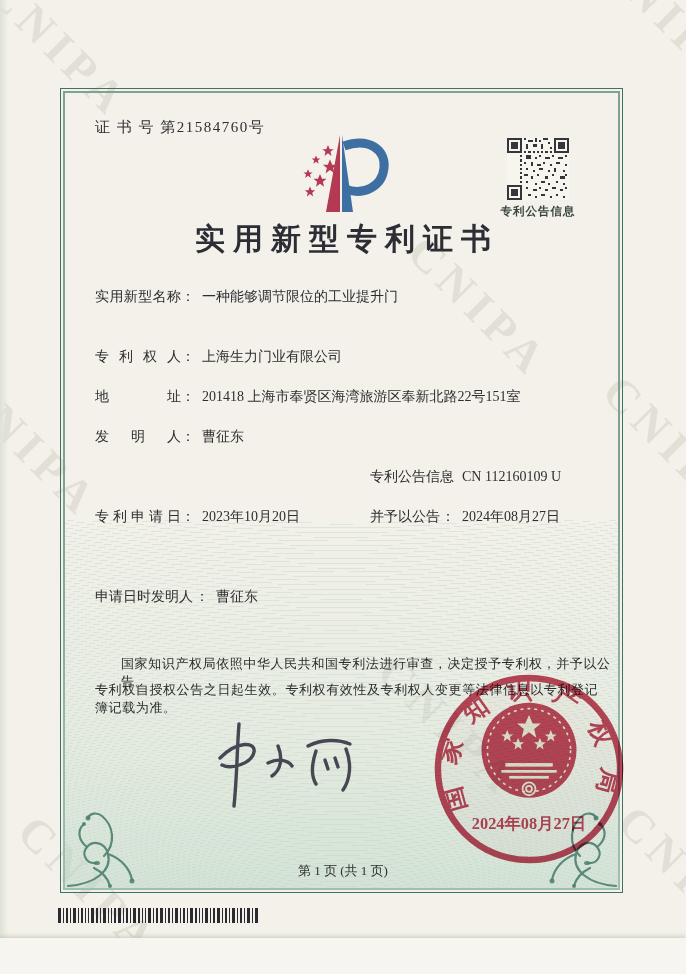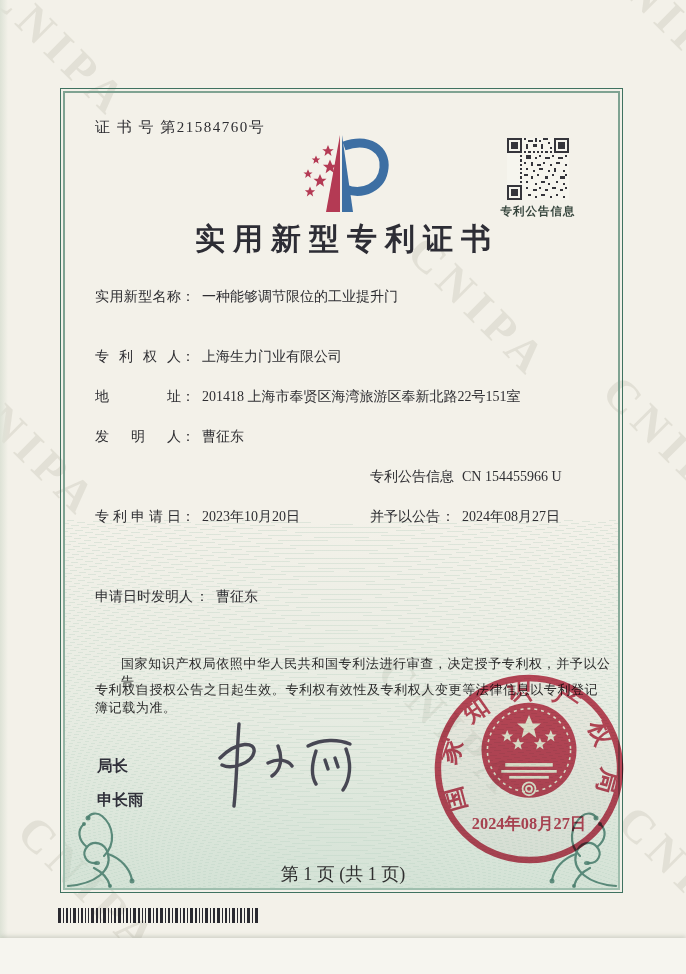--- a/index.html
+++ b/index.html
@@ -33,21 +33,21 @@
   .fcolon{display:inline-block;margin-right:7px;}
   .r1{top:288px}.r2{top:348px}.r3{top:388px}.r4{top:428px}
   .r5{top:468px}.r6{top:508px}.r7{top:549px}.r8{top:588px}
   .legal{position:absolute;left:95px;width:512px;font-size:13px;letter-spacing:0.6px;color:#2c2c2c;}
   .l1{top:655px;padding-left:26px;}
   .l2{top:681px;}
   .signer{position:absolute;left:97px;top:749px;font-family:"Liberation Sans","DejaVu Sans",sans-serif;
       font-weight:bold;font-size:15.5px;color:#30303a;line-height:34px;}
   .sig{position:absolute;left:198px;top:718px;}
   .seal{position:absolute;left:425px;top:670px;mix-blend-mode:multiply;}
-  .pageno{position:absolute;left:0;top:862px;width:686px;text-align:center;font-size:18px;color:#2f2f2f;}
+  .pageno{position:absolute;left:0;top:862px;width:686px;text-align:center;font-size:13px;color:#2f2f2f;}
   .barcode{position:absolute;left:58px;top:908px;}
   .flourish{position:absolute;}
 </style>
 </head>
 <body>
 
 <div class="page">
 
   <div class="wm" style="left:-30px;top:20px;">CNIPA</div>
   <div class="wm" style="left:580px;top:-10px;">CNIPA</div>
@@ -215,39 +215,35 @@
   <div class="row r2">
     <span class="flabel">专利权人</span><span class="fcolon">：</span><span>上海生力门业有限公司</span>
   </div>
   <div class="row r3">
     <span class="flabel">地址</span><span class="fcolon">：</span><span>201418 上海市奉贤区海湾旅游区奉新北路22号151室</span>
   </div>
   <div class="row r4">
     <span class="flabel">发明人</span><span class="fcolon">：</span><span>曹征东</span>
   </div>
   <div class="row2 r5">
-    <span class="flabelr">专利公告信息</span><span class="fcolon">：</span><span>CN 154455966 U</span>
+    <span class="flabelr">专利公告信息</span><span class="fcolon">：</span><span>CN 112160109 U</span>
   </div>
   <div class="row r6">
     <span class="flabel">专利申请日</span><span class="fcolon">：</span><span>2023年10月20日</span>
   </div>
   <div class="row2 r6">
     <span class="flabelr">并予以公告</span><span class="fcolon">：</span><span>2024年08月27日</span>
   </div>
   <div class="row r8">
     <span class="flabelw">申请日时发明人</span><span class="fcolon">：</span><span>曹征东</span>
   </div>
 
   <div class="legal l1">国家知识产权局依照中华人民共和国专利法进行审查，决定授予专利权，并予以公告。</div>
   <div class="legal l2">专利权自授权公告之日起生效。专利权有效性及专利权人变更等法律信息以专利登记簿记载为准。</div>
 
-  <div class="signer">
-    <div>局长</div>
-    <div>申长雨</div>
-  </div>
 
   <svg class="sig" width="175" height="95" viewBox="0 0 175 95">
     <g fill="none" stroke="#474753" stroke-width="3.4" stroke-linecap="round">
       <path d="M22,40 C40,22 58,24 56,34 C54,45 34,52 24,47"></path>
       <path d="M41,6 C39,30 39,60 36,88"></path>
       <path d="M80,28 C85,40 83,52 74,58"></path>
       <path d="M70,45 C80,40 90,42 94,48"></path>
       <path d="M110,28 C124,21 140,21 152,26"></path>
       <path d="M118,33 C113,48 113,58 118,66"></path>
       <path d="M148,31 C154,46 152,62 145,72"></path>

